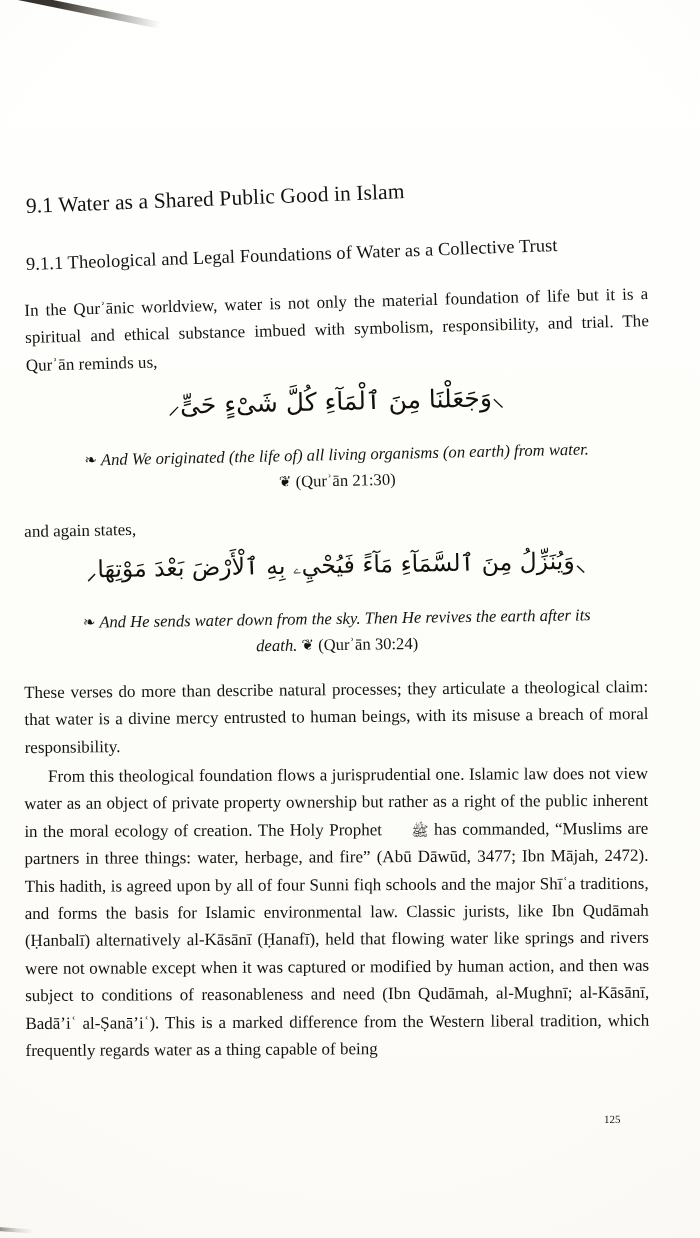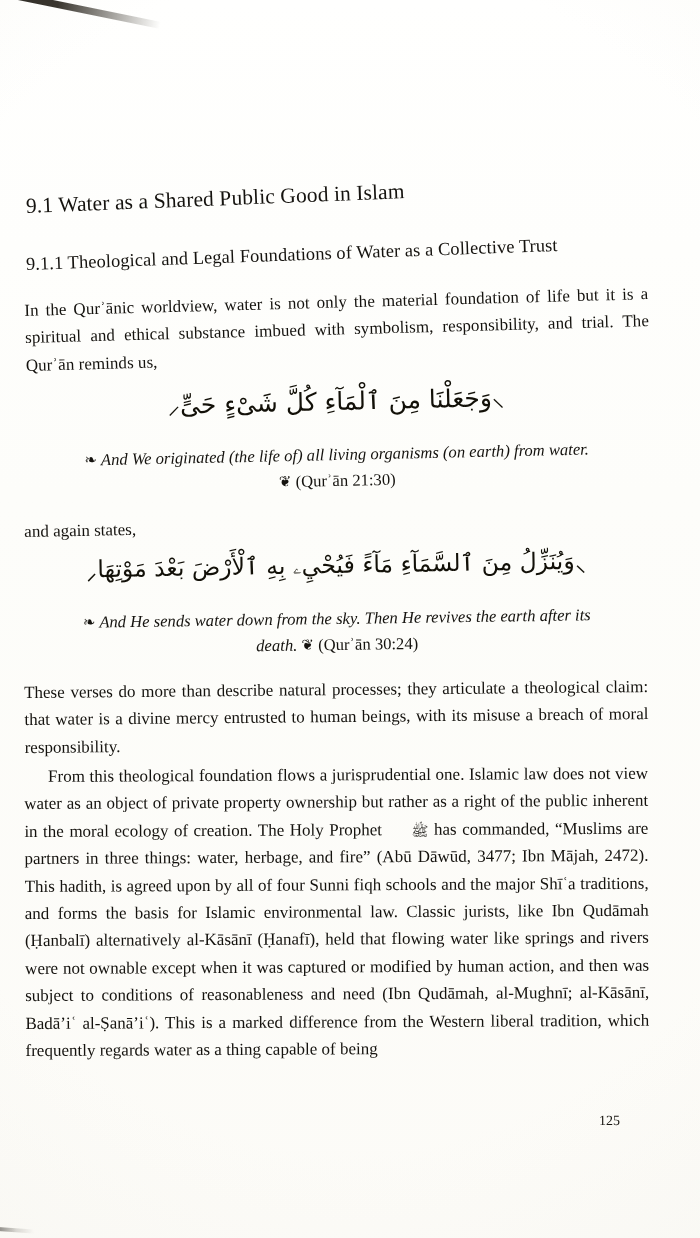--- a/index.html
+++ b/index.html
@@ -175,21 +175,21 @@
     font-size: 14px;
     line-height: 1;
     transform: translateY(1px);
     letter-spacing: 0;
   }
 
   #page-number {
     position: absolute;
     right: 28px;
     top: 1113px;
-    font-size: 14px;
+    font-size: 11px;
     color: #16140f;
     transform: rotate(-0.2deg);
   }
 </style>
 </head>
 <body>
 
 <div id="page">
 
   <div id="paper-tone"></div>

